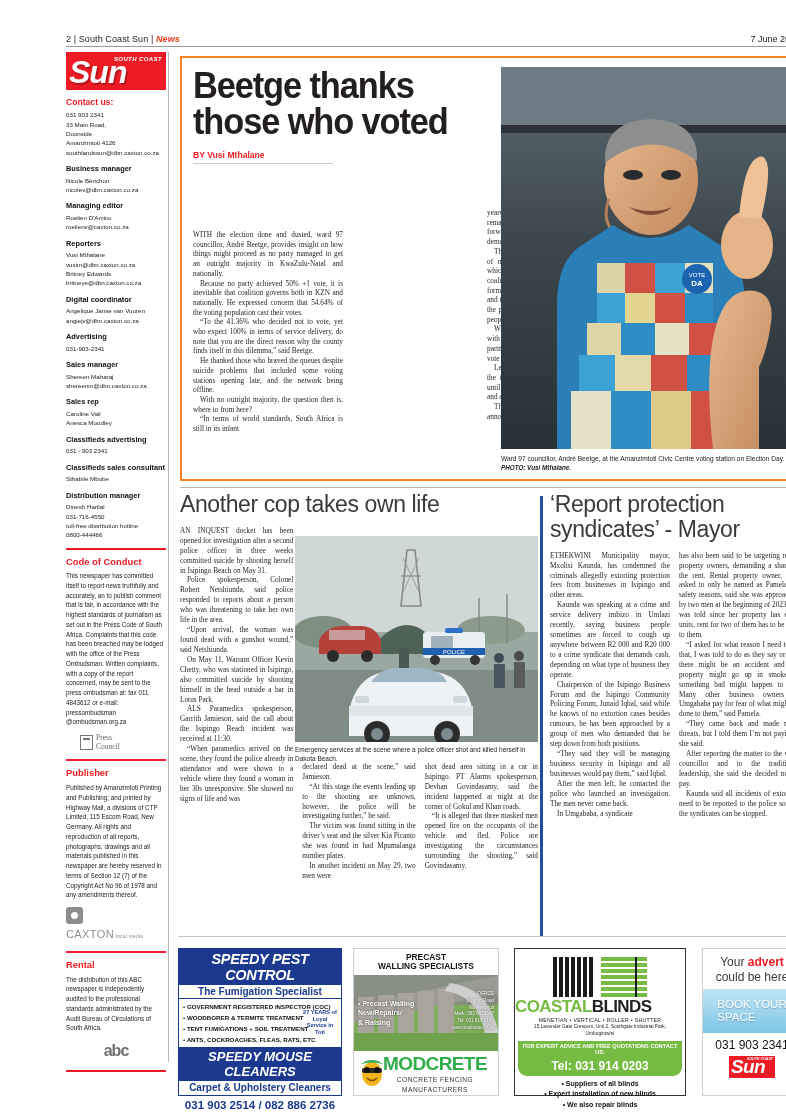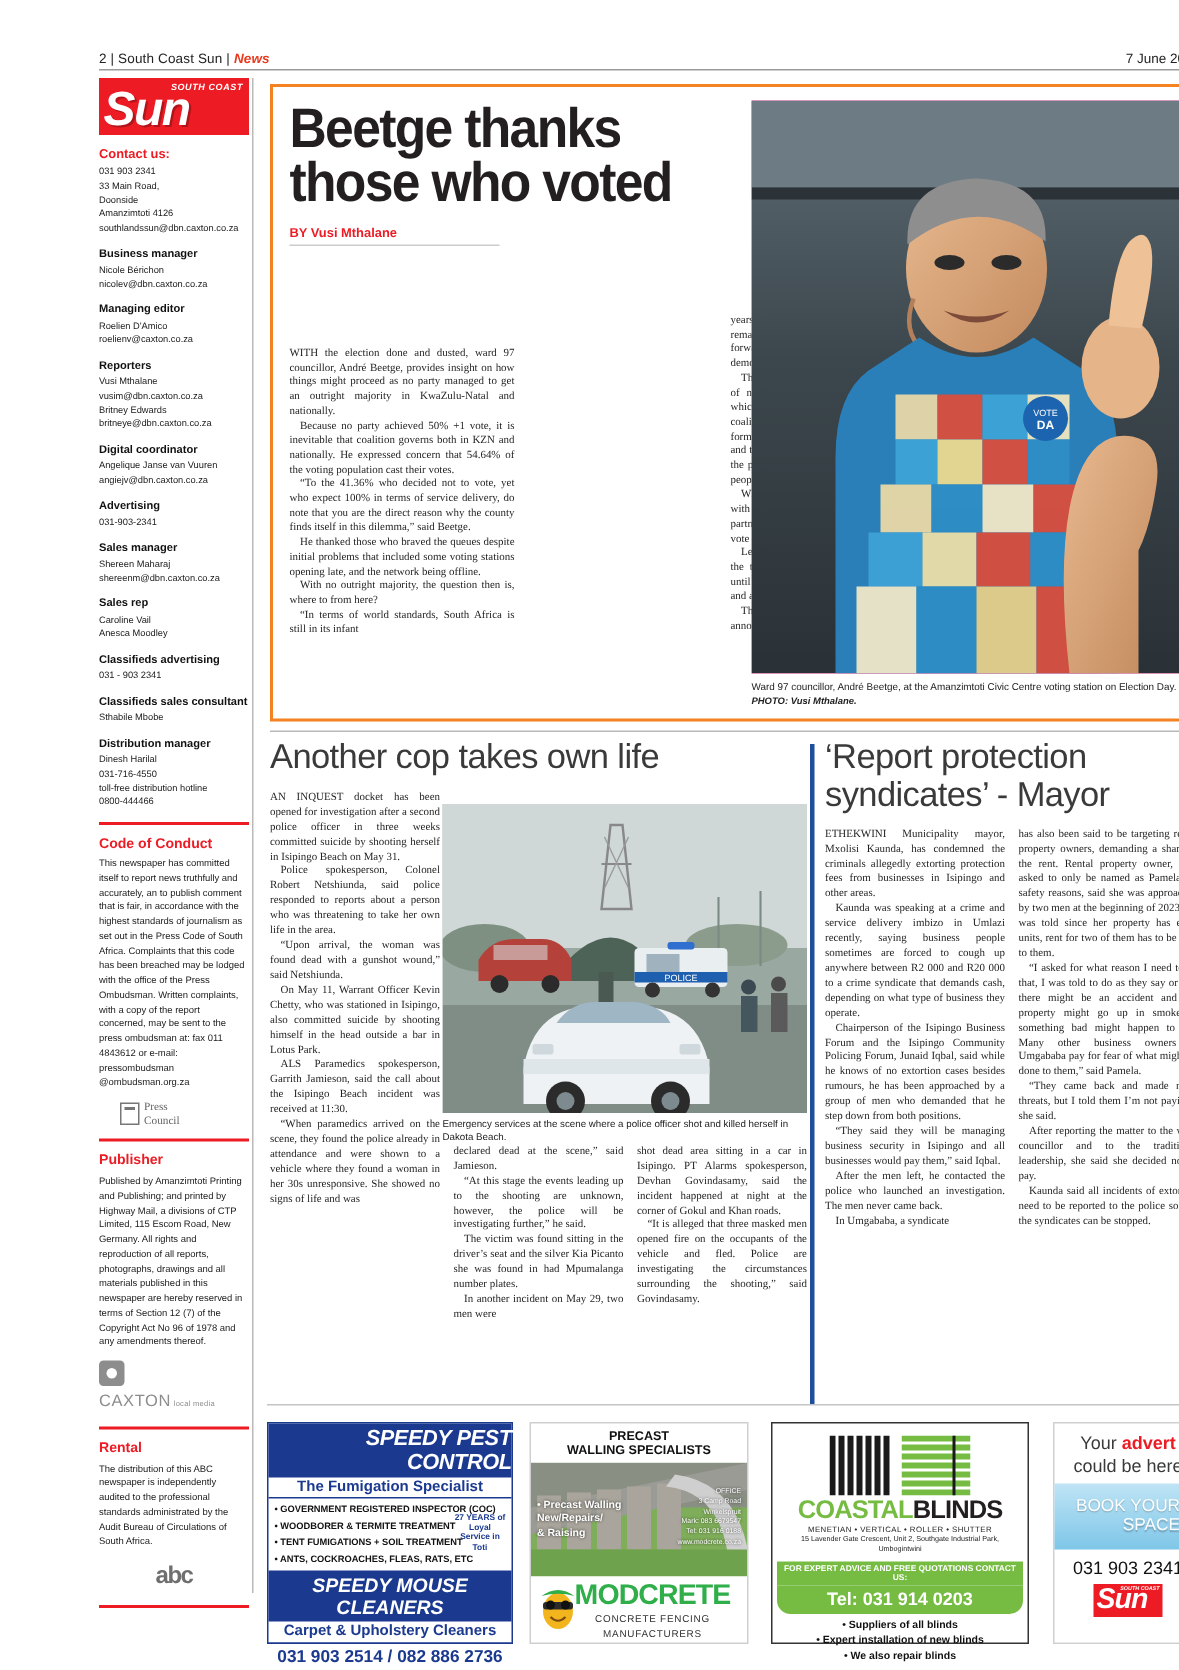--- a/index.html
+++ b/index.html
@@ -333,21 +333,21 @@
     width: 624px; height: 158px;
   }
   .ad { position: absolute; box-sizing: border-box; }
 
   
   .ad1 { left: 0; top: 4px; width: 164px; height: 148px; border: 1.5px solid #1b3a8f; background:#fff;}
   .ad1 .b1 {
     background: #1b3a8f; color: #fff;
     font-family: "Liberation Sans", sans-serif;
     font-weight: bold; font-style: italic;
-    font-size: 14.5px; text-align: right;
+    font-size: 14.5px; text-align: center;
     padding: 2px 0 2px 0;
     letter-spacing: -.3px;
   }
   .ad1 .b2 {
     color: #1b3a8f;
     font-family: "Liberation Sans", sans-serif;
     font-weight: bold; font-size: 10px;
     text-align: center; padding: 1px 0;
     border-bottom: 1.2px solid #1b3a8f;
   }
@@ -446,21 +446,21 @@
     width: 26px; height: 30px;
   }
 
   
   .ad3 { left: 336px; top: 4px; width: 172px; height: 148px; border:1px solid #333; background:#fff;}
   .ad3 .blindart {
     display: flex; justify-content: center; align-items: flex-end;
     gap: 4px; height: 42px; padding-top: 6px;
   }
   .ad3 .brandrow {
-    text-align: center;
+    text-align: left;
     font-family: "Liberation Sans", sans-serif;
     font-weight: bold; font-size: 17px;
     letter-spacing: -.6px;
     line-height: 1;
     margin-top: 1px;
   }
   .ad3 .brandrow .g { color: #76bc43; }
   .ad3 .brandrow .k { color: #231f20; }
   .ad3 .tagline {
     text-align:center; font-family:"Liberation Sans",sans-serif;
@@ -499,21 +499,21 @@
   }
   .ad4 .l1 b { color:#ed1c24; }
   .ad4 .sky {
     height: 44px; margin-top: 4px;
     background: linear-gradient(#bfe4f5,#7ec6e8);
     position: relative;
     display:flex; align-items:center; justify-content:center;
   }
   .ad4 .sky .txt {
     font-family:"Liberation Sans",sans-serif;
-    font-size: 11.5px; color:#fff; text-align:right;
+    font-size: 11.5px; color:#fff; text-align:left;
     line-height:1.1; text-shadow: 0 1px 1px rgba(0,0,0,.25);
   }
   .ad4 .phone {
     font-family:"Liberation Sans",sans-serif;
     font-size: 12px; color:#111; text-align:center;
     margin-top: 5px;
   }
   .ad4 .sunbox {
     width: 46px; height: 22px;
     background:#ed1c24; margin: 4px auto 0 auto;
@@ -627,21 +627,21 @@
 
   <div class="lead">
     <div class="lead-headline">Beetge thanks those who voted</div>
     <div class="byline">BY Vusi Mthalane</div>
 
     <div class="lead-cols">
       <div class="lead-col">
         <p class="first">WITH the election done and dusted, ward 97 councillor, André Beetge, provides insight on how things might proceed as no party managed to get an outright majority in KwaZulu-Natal and nationally.</p>
         <p>Because no party achieved 50% +1 vote, it is inevitable that coalition governs both in KZN and nationally. He expressed concern that 54.64% of the voting population cast their votes.</p>
         <p>“To the 41.36% who decided not to vote, yet who expect 100% in terms of service delivery, do note that you are the direct reason why the county finds itself in this dilemma,” said Beetge.</p>
-        <p>He thanked those who braved the queues despite initial problems that included some voting stations opening late, and the network being offline.</p>
+        <p>He thanked those who braved the queues despite suicide problems that included some voting stations opening late, and the network being offline.</p>
         <p>With no outright majority, the question then is, where to from here?</p>
         <p>“In terms of world standards, South Africa is still in its infant</p>
       </div>
     </div>
 
     <div class="lead-col lead-col-2">
       <p class="first narrow">years as a democracy and reality remains that the only way forward, is that of a participative democracy.</p>
       <p class="narrow">This would be a government of national unity so to speak, which makes it inevitable that coalitions simply have to be formed along the lines of give and take in the best interest of all the people, not only some of the people,” he said.</p>
       <p>While KZN has fallen to a new role player, MK with 45.35% of the vote, it desperately needs a partner as the IFP, ANC and DA hold 50% of the vote between them.</p>
       <p>Legislation only allows a 14-day window from the time that the election results are confirmed, until such time as a government has to be formed and a president elected.</p>

